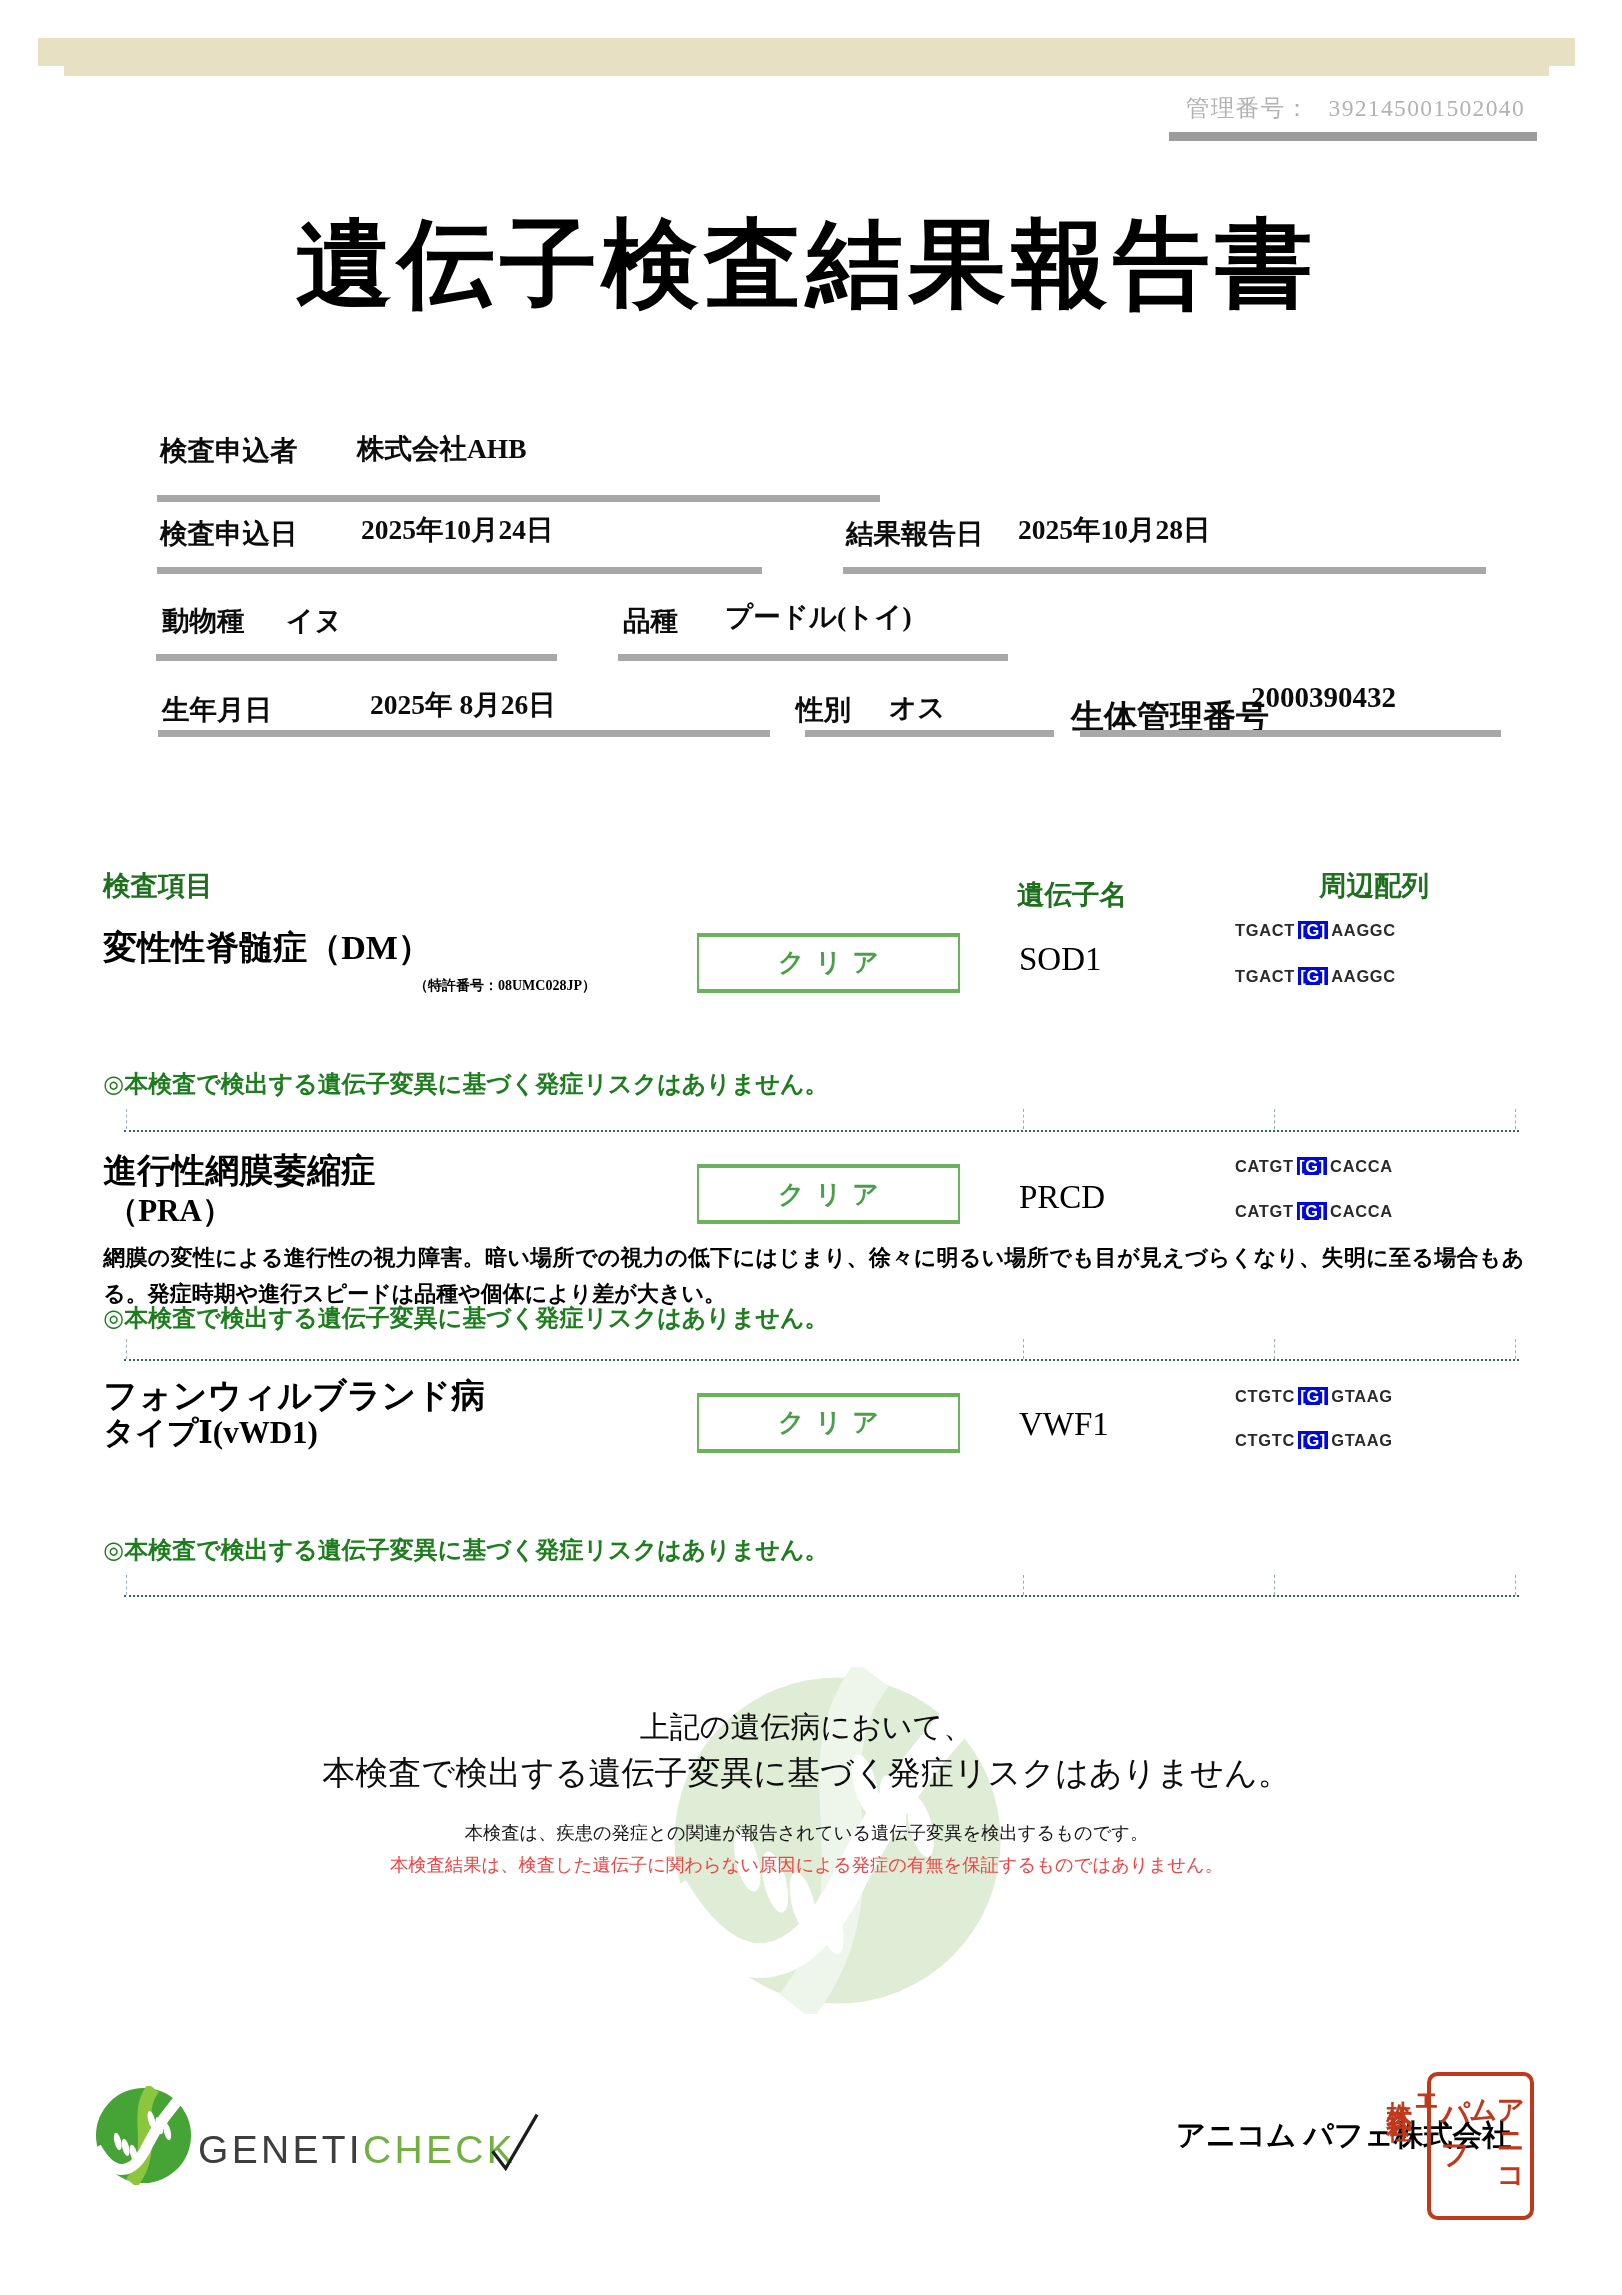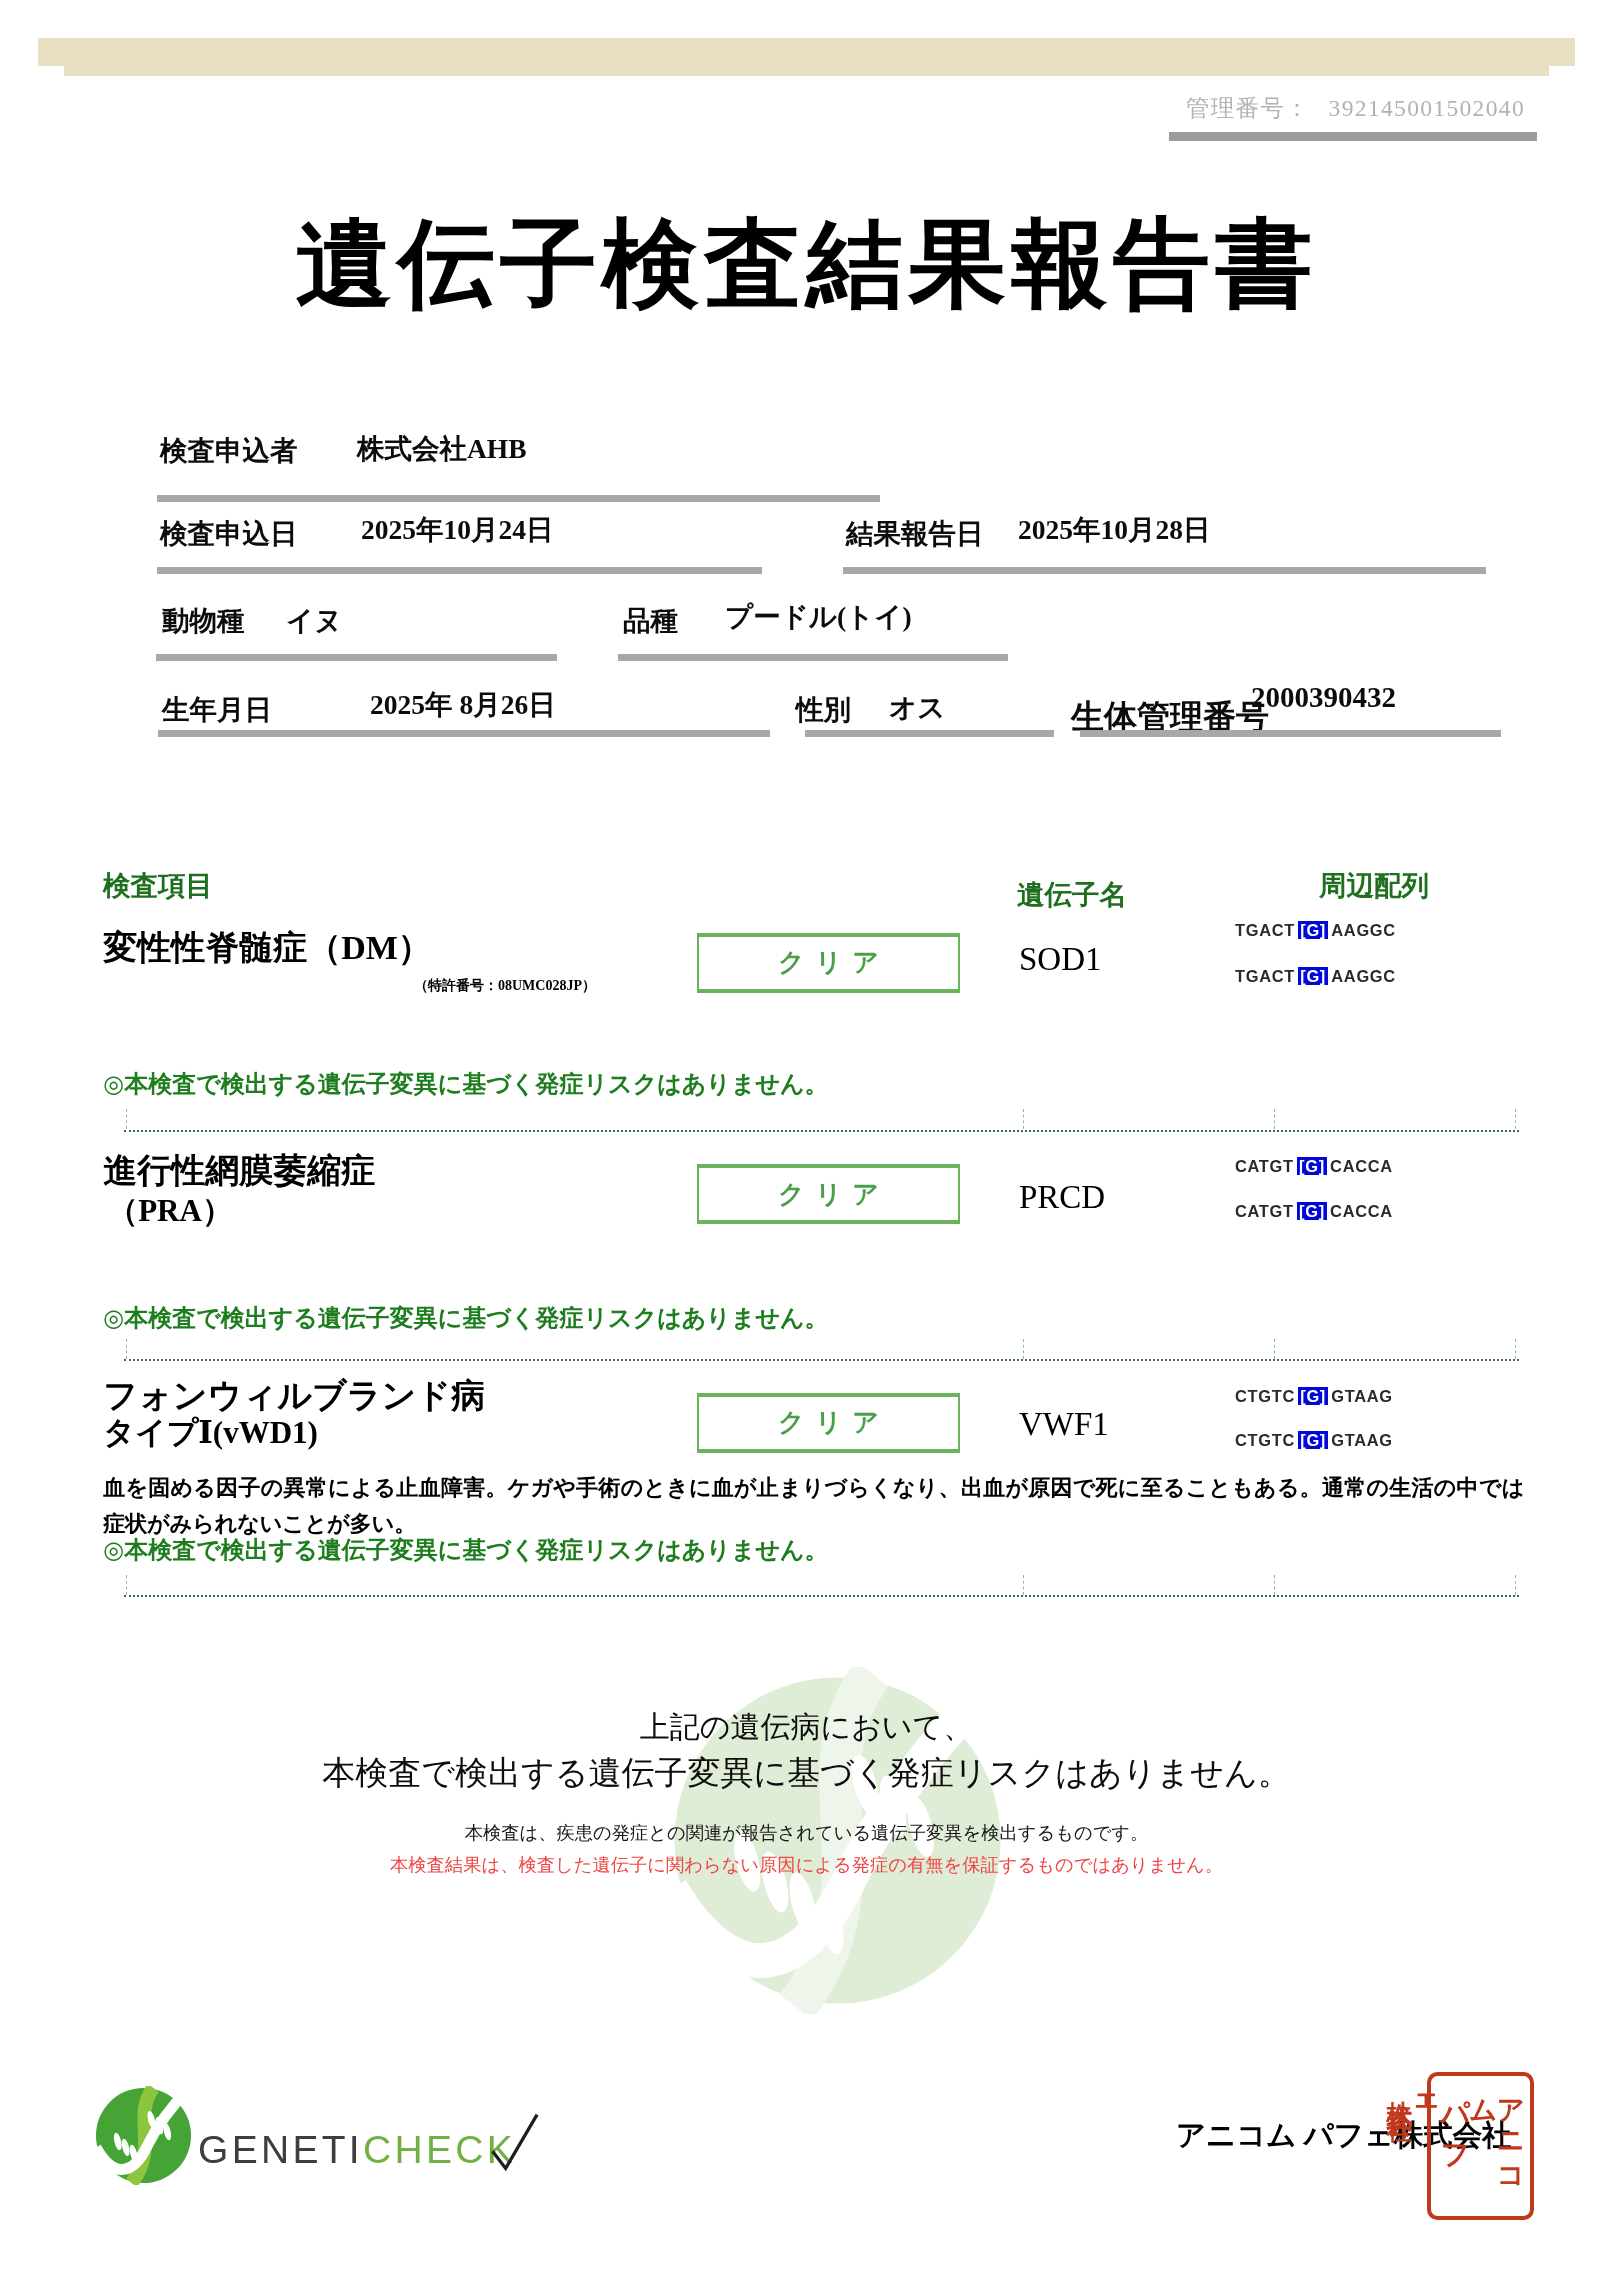--- a/index.html
+++ b/index.html
@@ -164,20 +164,21 @@
       <div class="clear-box" style="top:16.4px">
         <span>クリア</span>
       </div>
       <div class="gene" style="top:31px">PRCD</div>
       <div class="seq" style="top:9.2px">
         <span>CATGT</span><span class="mut">[G]</span><span>CACCA</span>
       </div>
       <div class="seq" style="top:54px">
         <span>CATGT</span><span class="mut">[G]</span><span>CACCA</span>
       </div>
+      <div class="desc" style="top:92px">網膜の変性による進行性の視力障害。暗い場所での視力の低下にはじまり、徐々に明るい場所でも目が見えづらくなり、失明に至る場合もある。発症時期や進行スピードは品種や個体により差が大きい。</div>
       <div class="risk" style="top:154px">◎本検査で検出する遺伝子変異に基づく発症リスクはありません。</div>
       <div class="vtick" style="left:28px;top:191px"></div>
       <div class="vtick" style="left:925px;top:191px"></div>
       <div class="vtick" style="left:1176px;top:191px"></div>
       <div class="vtick" style="left:1417px;top:191px"></div>
       <div class="hline" style="top:211px"></div>
     </section>
 
     <section class="row-sec" style="top:1373px;height:226px">
       <div class="disease" style="top:5.2px">フォンウィルブランド病</div>
@@ -185,21 +186,20 @@
       <div class="clear-box" style="top:19.6px">
         <span>クリア</span>
       </div>
       <div class="gene" style="top:33px">VWF1</div>
       <div class="seq" style="top:14.4px">
         <span>CTGTC</span><span class="mut">[G]</span><span>GTAAG</span>
       </div>
       <div class="seq" style="top:58px">
         <span>CTGTC</span><span class="mut">[G]</span><span>GTAAG</span>
       </div>
-      <div class="desc" style="top:97px">血を固める因子の異常による止血障害。ケガや手術のときに血が止まりづらくなり、出血が原因で死に至ることもある。通常の生活の中では症状がみられないことが多い。</div>
       <div class="risk" style="top:161px">◎本検査で検出する遺伝子変異に基づく発症リスクはありません。</div>
       <div class="vtick" style="left:28px;top:202px"></div>
       <div class="vtick" style="left:925px;top:202px"></div>
       <div class="vtick" style="left:1176px;top:202px"></div>
       <div class="vtick" style="left:1417px;top:202px"></div>
       <div class="hline" style="top:222px"></div>
     </section>
 
     <div class="sum1">上記の遺伝病において、</div>
     <div class="sum2">本検査で検出する遺伝子変異に基づく発症リスクはありません。</div>

